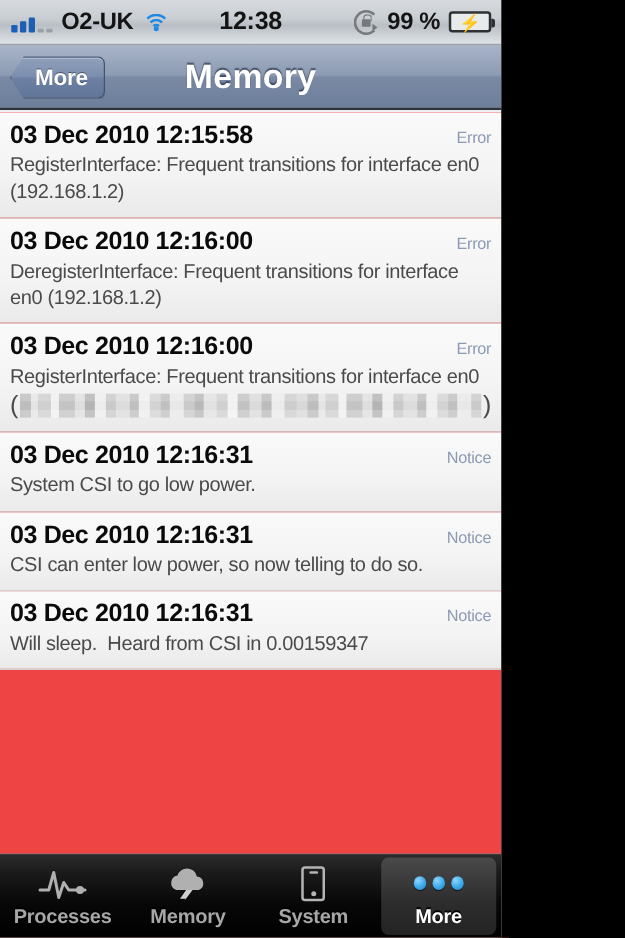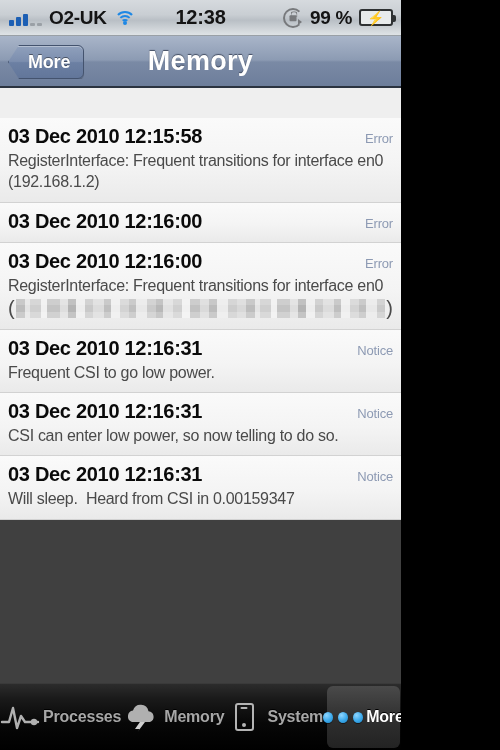--- a/index.html
+++ b/index.html
@@ -67,21 +67,21 @@
     box-shadow:inset 0 1px 0 rgba(255,255,255,.35), 0 1px 1px rgba(0,0,0,.25);
     clip-path:polygon(0% 50%, 11px 0%, 100% 0%, 100% 100%, 11px 100%);
   }
   #backbtn span{ font-size:18px; font-weight:bold; color:#fff;
                  text-shadow:0 -1px 0 rgba(0,0,0,.45); letter-spacing:-0.2px; }
   #navtitle{ width:100%; text-align:center; font-size:27px; font-weight:bold; color:#fff;
              text-shadow:0 -1px 1px rgba(40,50,70,.75); letter-spacing:0.3px; }
 
   
   #list{ position:absolute; top:90px; left:0; right:0; bottom:67px;
-         background:#404040; overflow:hidden;margin-top:28px; }
+         background:#ef4444; overflow:hidden; }
   .row{ background:linear-gradient(to bottom,#fafafa 0%,#f4f4f4 55%,#eaeaea 100%);
         border-bottom:1px solid #d2d2d2; padding:7px 8px 9px 8px; }
   .row-head{ display:flex; align-items:baseline; }
   .ts{ font-size:20px; font-weight:bold; color:#0a0a0a; letter-spacing:-0.3px; flex:1; }
   .lvl{ font-size:13px; color:#8d9ab3; letter-spacing:-0.2px; }
   .msg{ font-size:16px; color:#4a4a4a; line-height:1.33; letter-spacing:-0.3px;
         margin-top:2px; white-space:pre-wrap; }
   .redacted{ display:flex; align-items:center; font-size:20px; color:#4a4a4a; margin-top:1px; }
   .mosaic{ flex:1; height:19px; margin:0 1px;
     background-image:
@@ -94,21 +94,21 @@
       #ebebeb 201px,#ebebeb 212px,#cdcdcd 212px,#cdcdcd 221px,#d8d8d8 221px,#d8d8d8 230px);
     background-size:230px 100%;
     box-shadow:inset 0 6px 0 rgba(255,255,255,.18), inset 0 -6px 0 rgba(255,255,255,.22);
     filter:blur(0.4px);
   }
 
   
   #tabbar{ position:absolute; left:0; right:0; bottom:0; height:67px;
            background:linear-gradient(to bottom,#2c2c2c 0%,#1a1a1a 22%,#070707 60%,#000 100%);
            border-top:1px solid #3a3a3a; display:flex; }
-  .tab{ flex:1; display:flex; flex-direction:row; align-items:center; justify-content:center;
+  .tab{ flex:1; display:flex; flex-direction:column; align-items:center; justify-content:center;
         gap:3px; position:relative; }
   .tab .tab-bg{ position:absolute; left:4px; right:4px; top:2px; bottom:2px; border-radius:6px; }
   .tab.selected .tab-bg{ background:linear-gradient(to bottom,#4a4a4a,#2e2e2e 55%,#232323); }
   .tab .ico{ position:relative; width:40px; height:30px; z-index:1; }
   .tab .lbl{ position:relative; z-index:1; font-size:16px; font-weight:bold; color:#a7a7a7;
              letter-spacing:-0.2px; text-shadow:0 -1px 0 #000; }
   .tab.selected .lbl{ color:#fff; }
 
   
   .ico-pulse svg{ width:40px; height:30px; }
@@ -183,41 +183,42 @@
         <span class="lvl">Error</span>
       </div>
       <div class="msg">RegisterInterface: Frequent transitions for interface en0 (192.168.1.2)</div>
     </div>
 
     <div class="row">
       <div class="row-head">
         <span class="ts">03 Dec 2010 12:16:00</span>
         <span class="lvl">Error</span>
       </div>
+      <div class="msg">DeregisterInterface: Frequent transitions for interface en0 (192.168.1.2)</div>
     </div>
 
     <div class="row">
       <div class="row-head">
         <span class="ts">03 Dec 2010 12:16:00</span>
         <span class="lvl">Error</span>
       </div>
       <div class="msg">RegisterInterface: Frequent transitions for interface en0</div>
       <div class="redacted">
         <span>(</span>
         <span class="mosaic"></span>
         <span>)</span>
       </div>
     </div>
 
     <div class="row">
       <div class="row-head">
         <span class="ts">03 Dec 2010 12:16:31</span>
         <span class="lvl">Notice</span>
       </div>
-      <div class="msg">Frequent CSI to go low power.</div>
+      <div class="msg">System CSI to go low power.</div>
     </div>
 
     <div class="row">
       <div class="row-head">
         <span class="ts">03 Dec 2010 12:16:31</span>
         <span class="lvl">Notice</span>
       </div>
       <div class="msg">CSI can enter low power, so now telling to do so.</div>
     </div>
 

